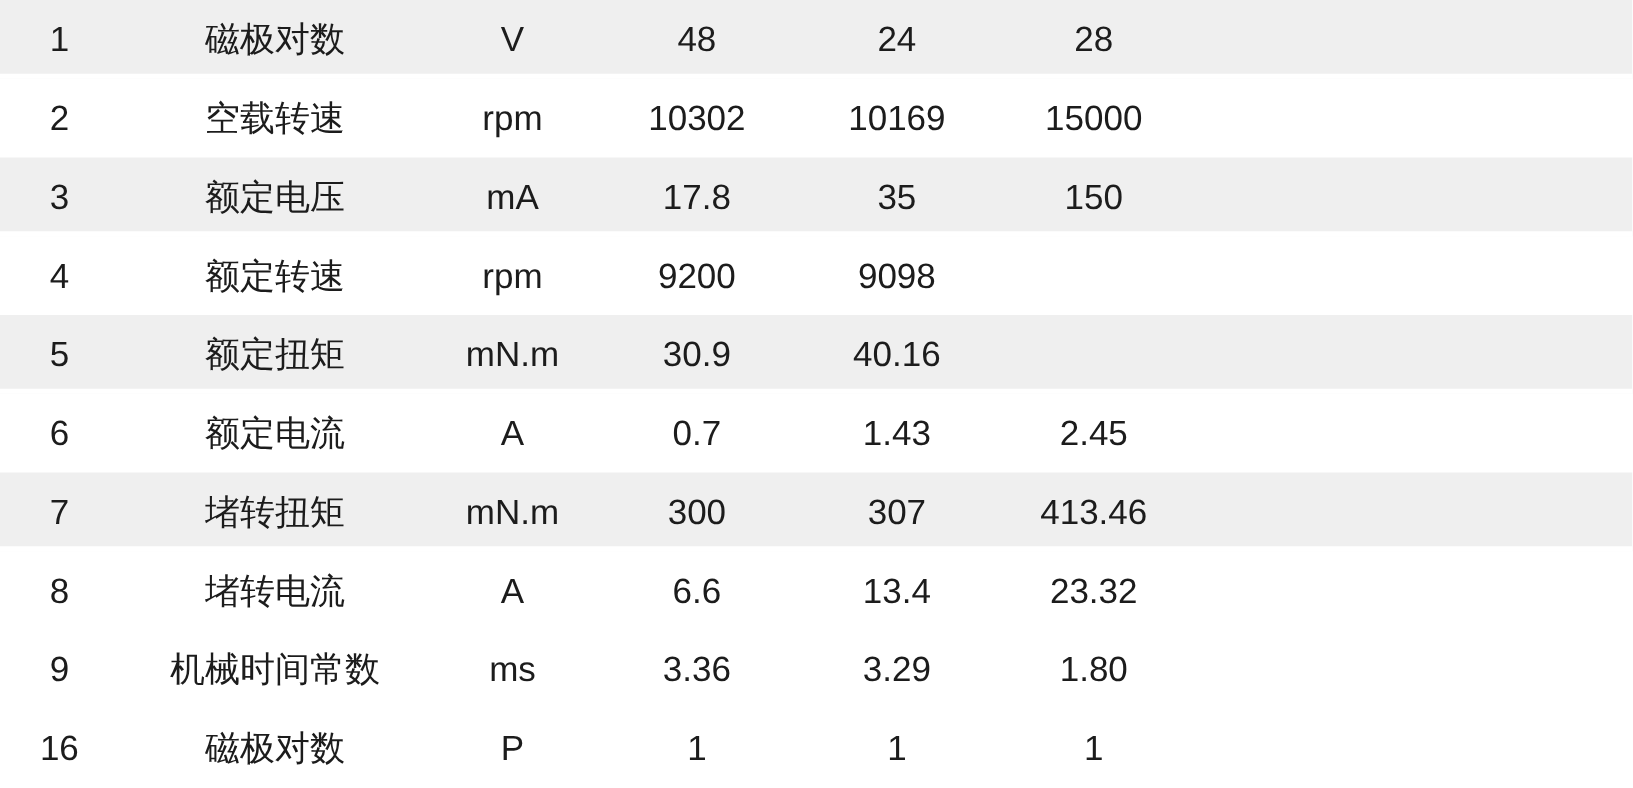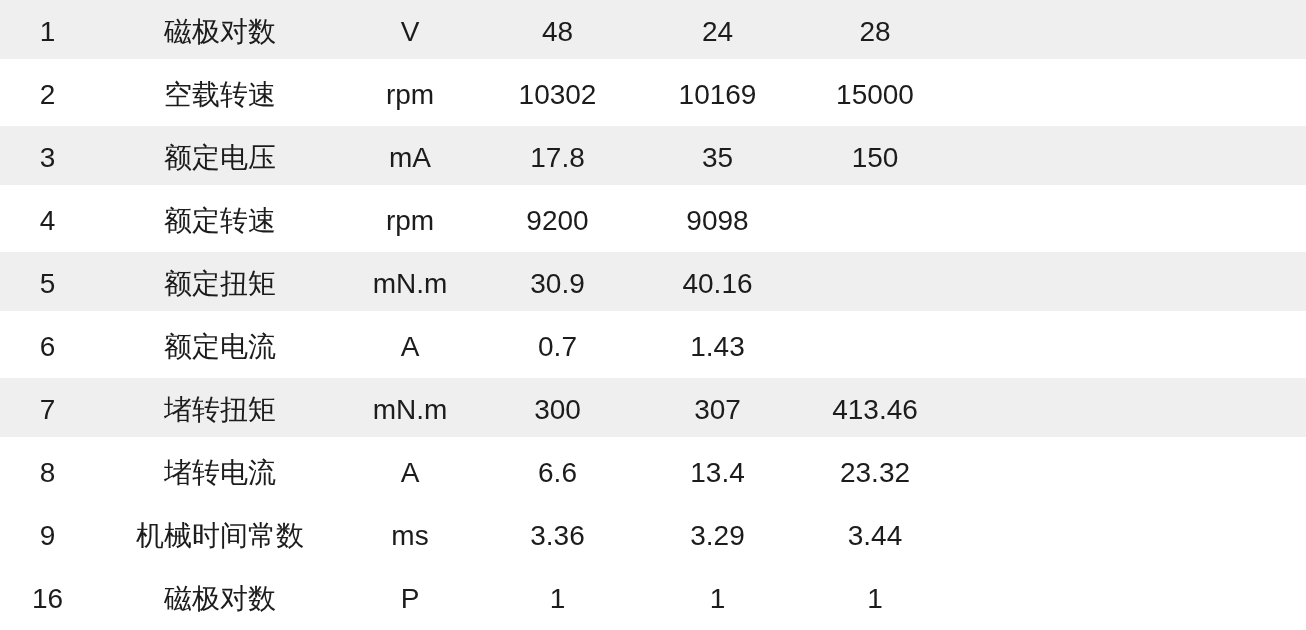--- a/index.html
+++ b/index.html
@@ -90,20 +90,21 @@
     <div class="cell">40.16</div>
     <div class="cell"></div>
   </div>
 
   <div class="row">
     <div class="cell">6</div>
     <div class="cell">额定电流</div>
     <div class="cell">A</div>
     <div class="cell">0.7</div>
     <div class="cell">1.43</div>
+    <div class="cell">2.45</div>
     <div class="cell"></div>
   </div>
 
   <div class="row shaded">
     <div class="cell">7</div>
     <div class="cell">堵转扭矩</div>
     <div class="cell">mN.m</div>
     <div class="cell">300</div>
     <div class="cell">307</div>
     <div class="cell">413.46</div>
@@ -119,21 +120,21 @@
     <div class="cell">23.32</div>
     <div class="cell"></div>
   </div>
 
   <div class="row">
     <div class="cell">9</div>
     <div class="cell">机械时间常数</div>
     <div class="cell">ms</div>
     <div class="cell">3.36</div>
     <div class="cell">3.29</div>
-    <div class="cell">3.44</div>
+    <div class="cell">1.80</div>
     <div class="cell"></div>
   </div>
 
   <div class="row">
     <div class="cell">16</div>
     <div class="cell">磁极对数</div>
     <div class="cell">P</div>
     <div class="cell">1</div>
     <div class="cell">1</div>
     <div class="cell">1</div>

